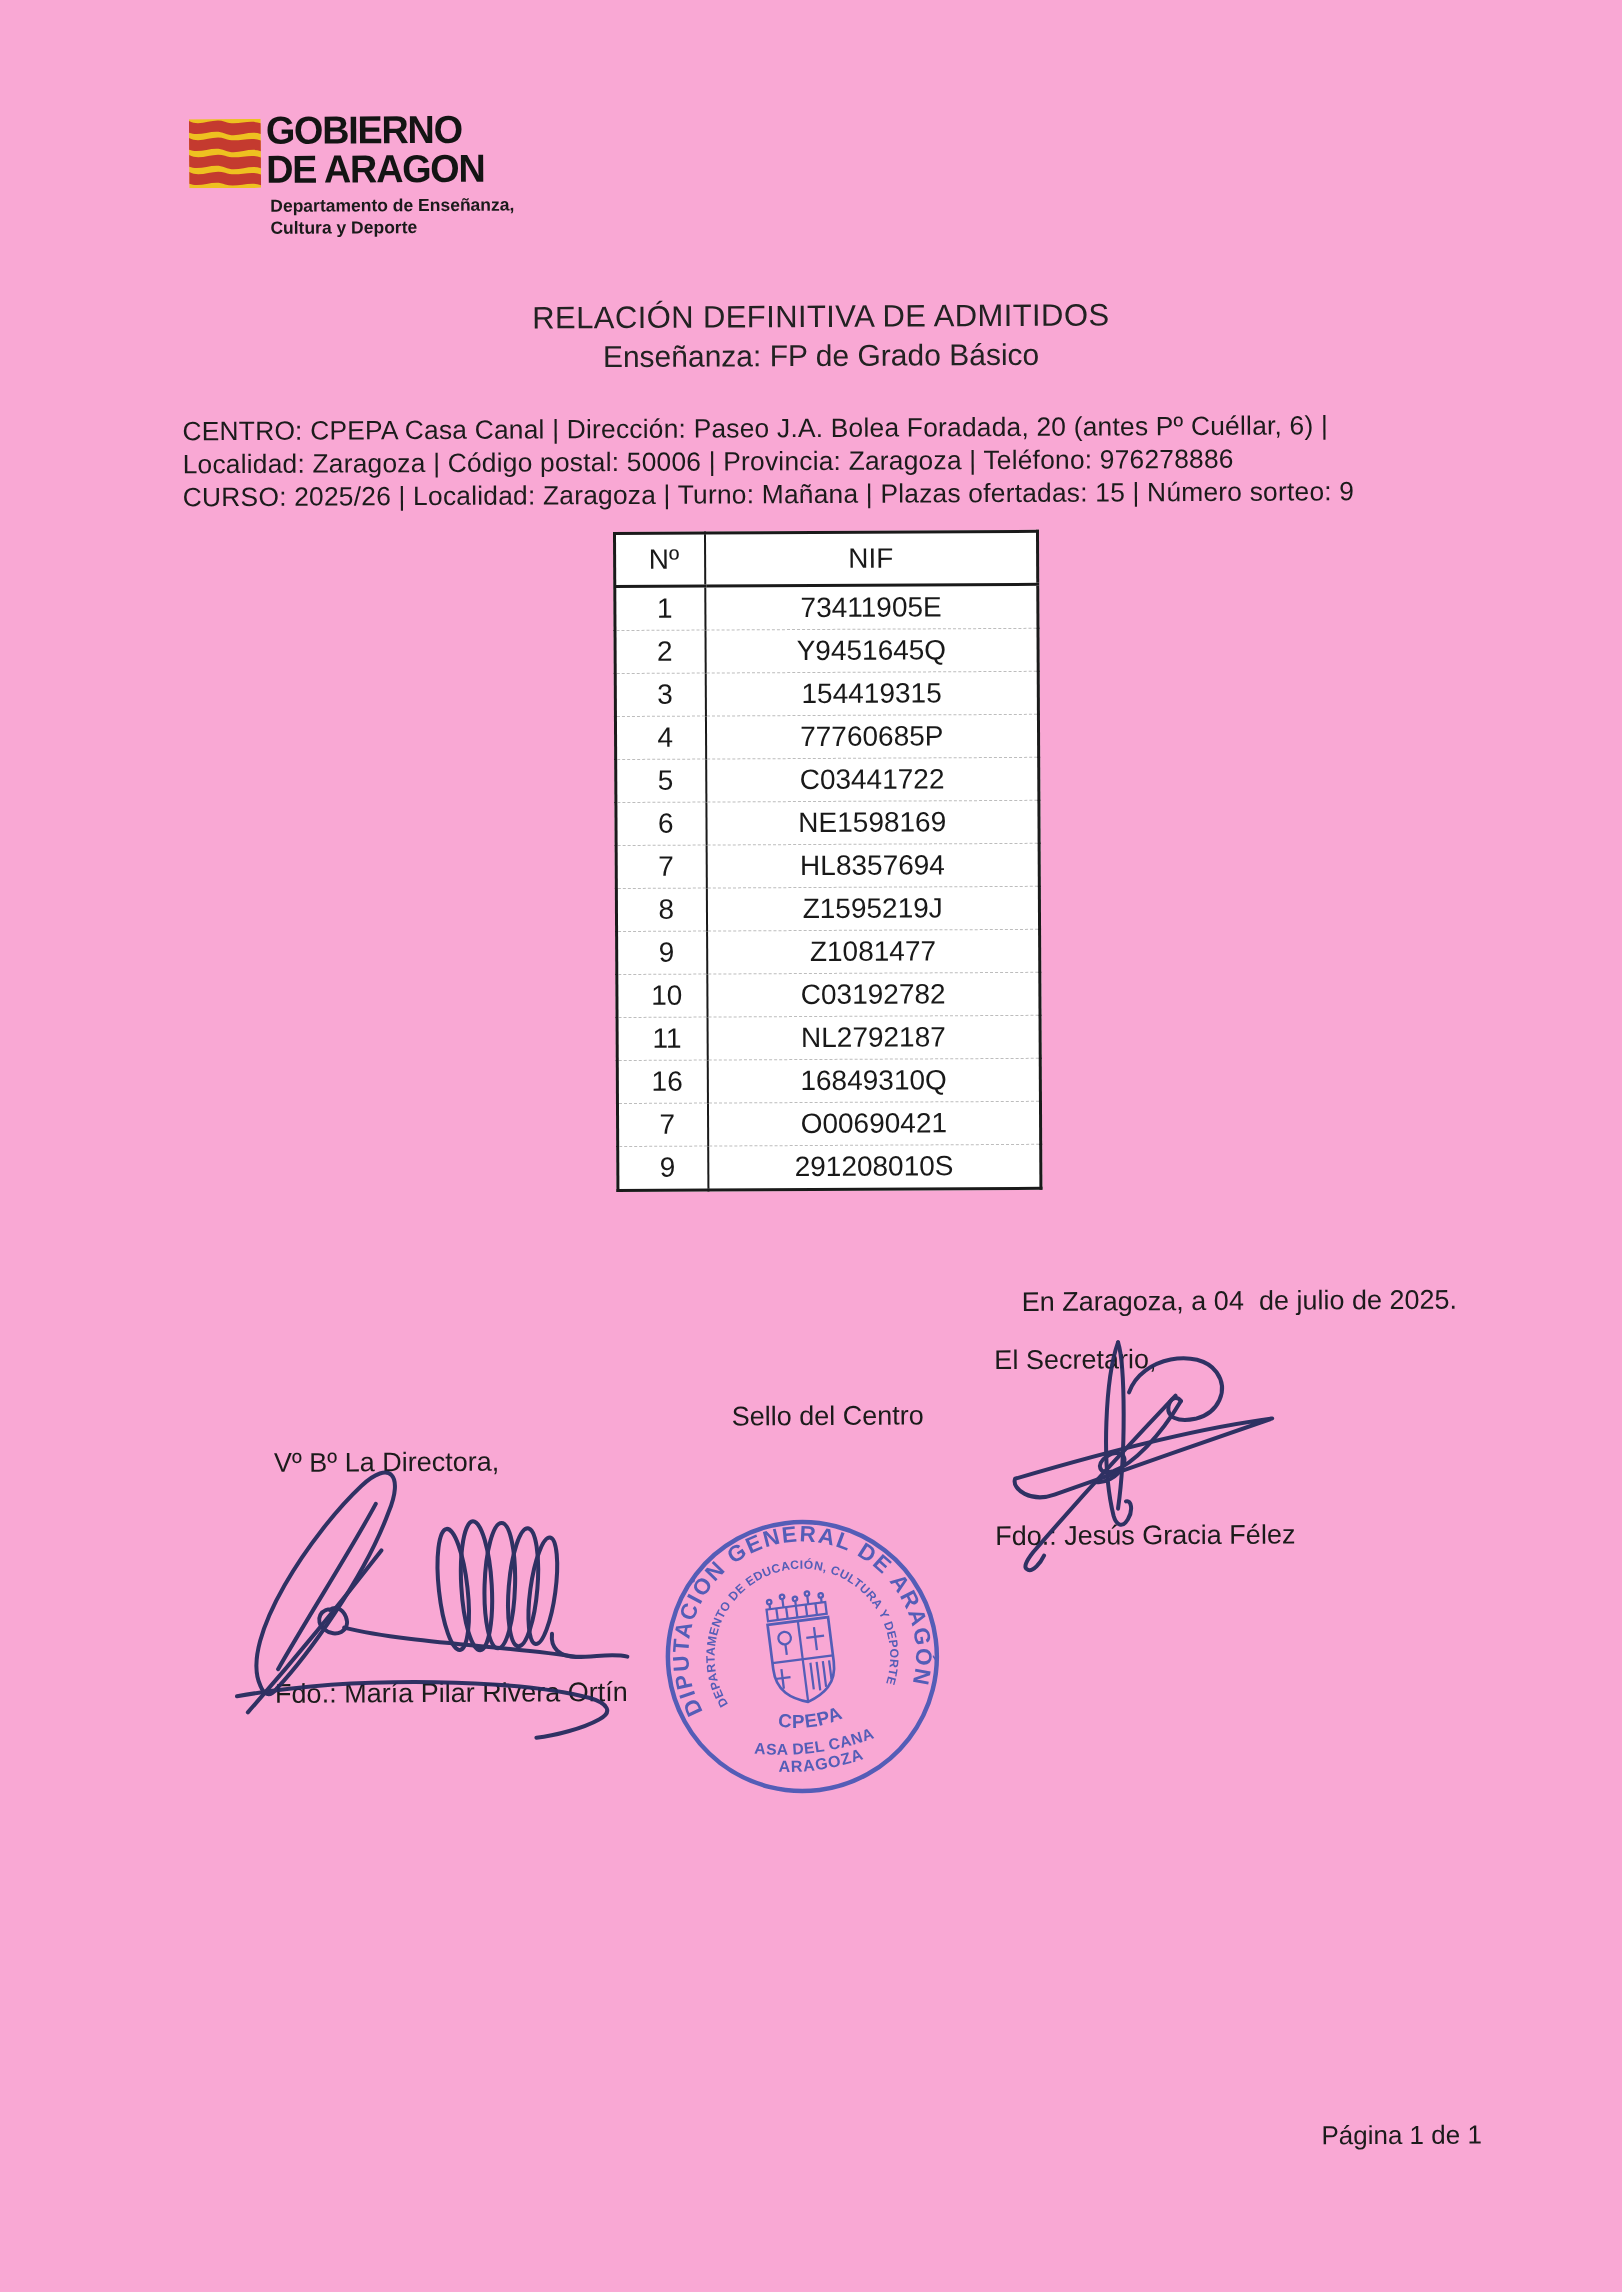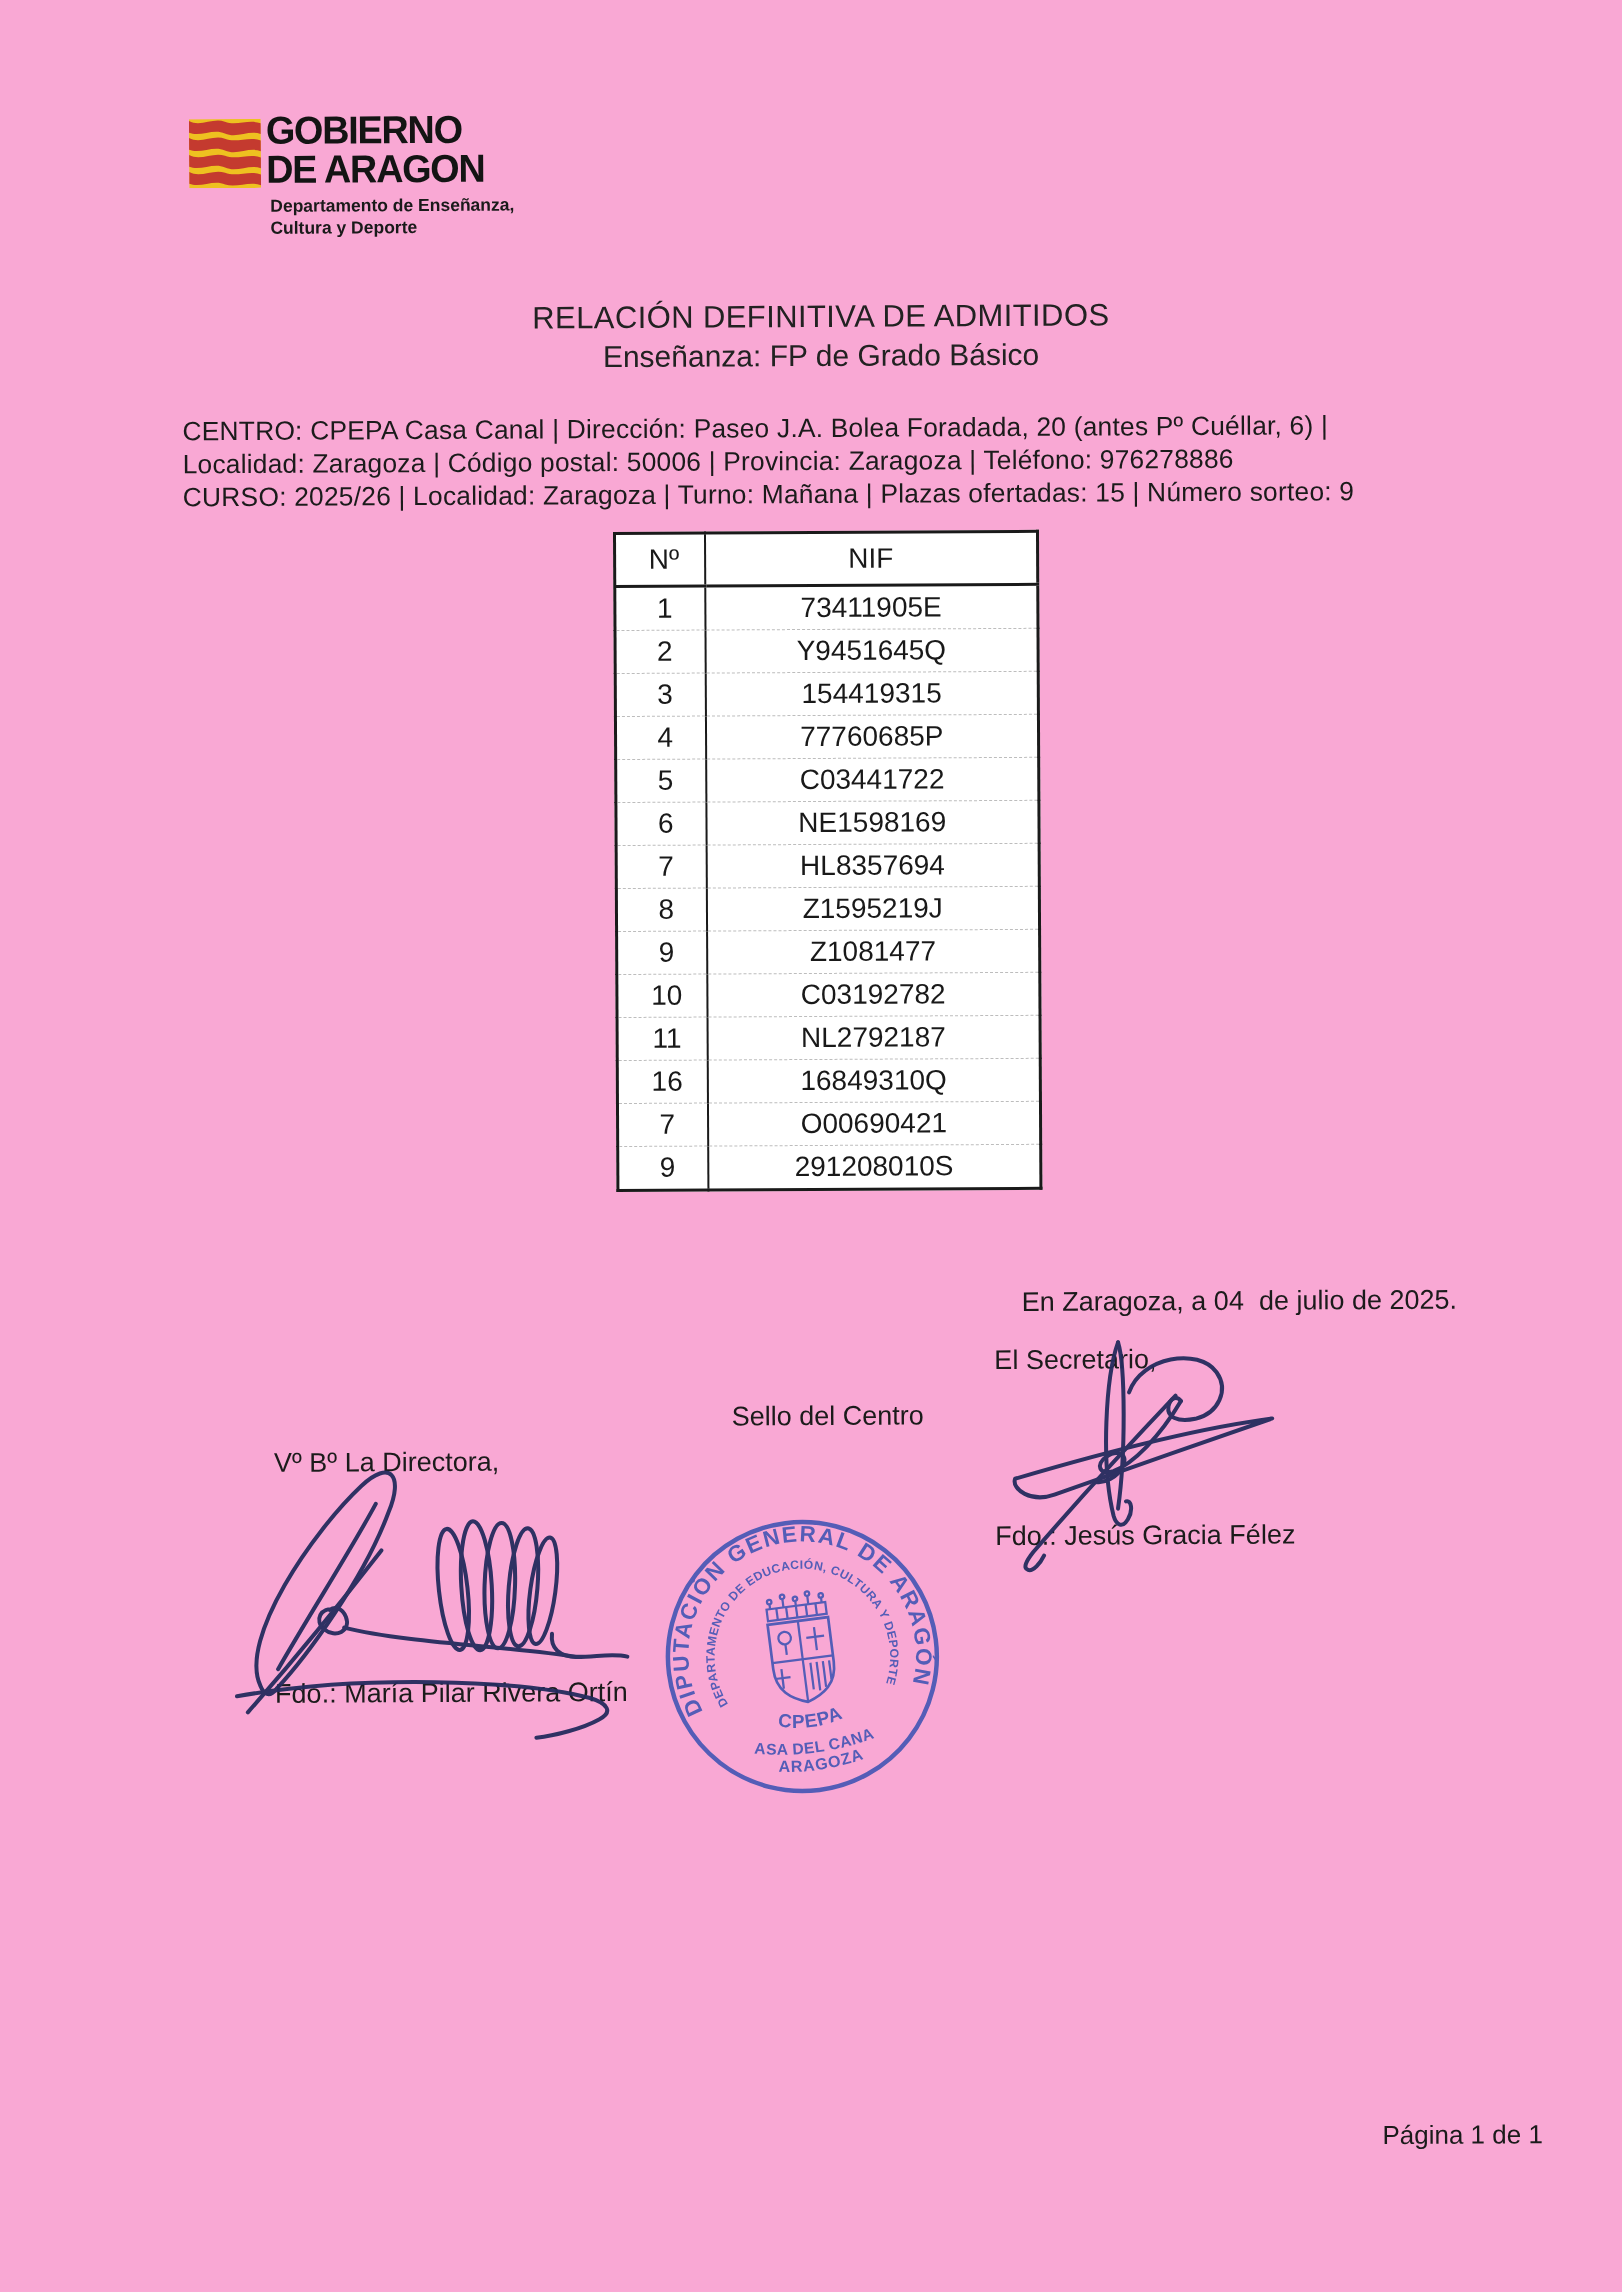--- a/index.html
+++ b/index.html
@@ -37,21 +37,21 @@
   table.adm tbody tr + tr td{border-top:1.8px dashed #bdbdbd;}
 
   
   .date-line{position:absolute;left:806px;top:1288px;width:649px;text-align:right;
              font-size:27px;color:#1b1b1b;}
   .secretary-label{position:absolute;left:992px;top:1346px;font-size:27px;color:#1b1b1b;}
   .seal-label{position:absolute;left:729px;top:1401px;font-size:27px;color:#1b1b1b;}
   .director-label{position:absolute;left:271px;top:1445px;font-size:27px;color:#1b1b1b;}
   .fdo-director{position:absolute;left:271px;top:1676px;font-size:27px;color:#1b1b1b;}
   .fdo-secretary{position:absolute;left:992px;top:1522px;font-size:27px;color:#1b1b1b;}
-  .page-indicator{position:absolute;left:1376px;top:2123px;font-size:26px;color:#1b1b1b;}
+  .page-indicator{position:absolute;left:1315px;top:2123px;font-size:26px;color:#1b1b1b;}
 
   
   .sig{position:absolute;color:#252b5e;opacity:0.95;pointer-events:none;}
   .sig path,.sig ellipse{fill:none;stroke:currentColor;stroke-width:4.5;
         stroke-linecap:round;stroke-linejoin:round;}
   .sig-director{left:224px;top:1453px;width:421px;height:296px;}
   .sig-secretary{left:996px;top:1331px;width:304px;height:253px;}
 
   .stamp-svg{position:absolute;left:647px;top:1505px;width:303px;height:303px;
              color:#4355b4;opacity:0.9;pointer-events:none;}

